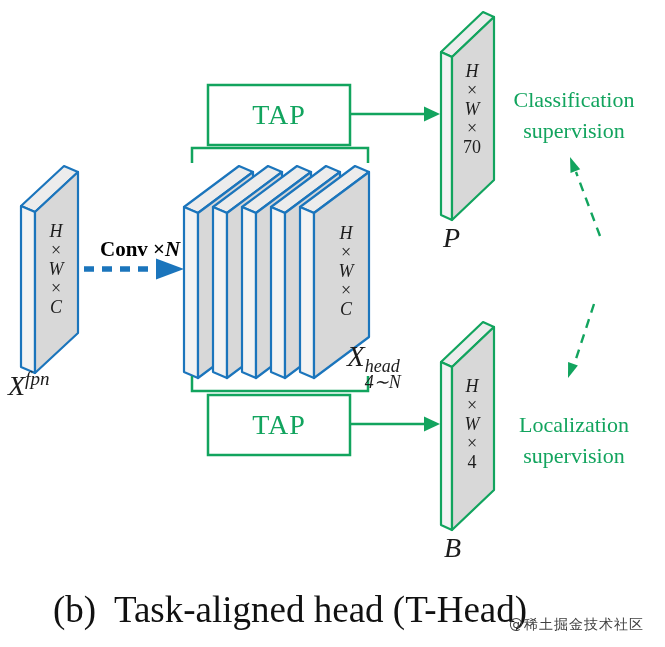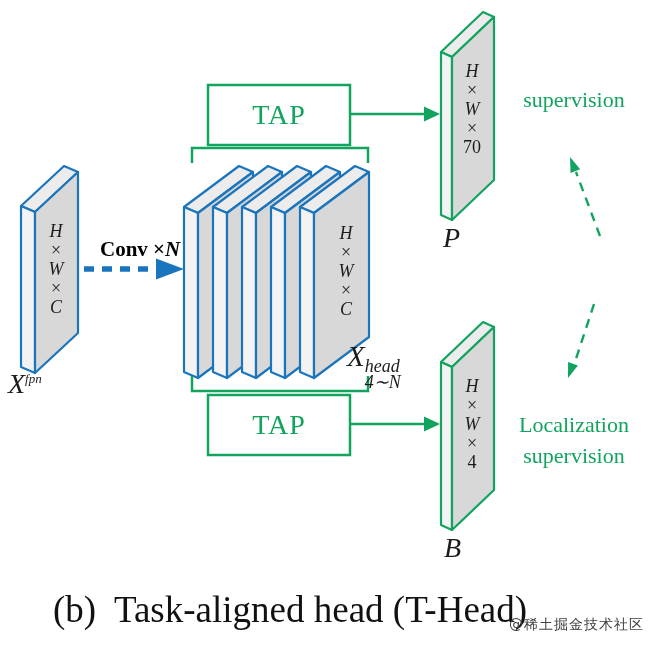--- a/index.html
+++ b/index.html
@@ -11,21 +11,21 @@
     overflow:hidden;
   }
   #shapes{position:absolute;left:0;top:0;width:665px;height:647px;}
   .txt{position:absolute;color:#111;}
   .dims{
     width:44px;text-align:center;
     font-size:18px;line-height:19px;color:#1c1c1c;
   }
   .dims .it{font-style:italic;}
   .varlabel{font-style:italic;font-size:28px;color:#1c1c1c;}
-  .varlabel sup{font-size:13px;}
+  .varlabel sup{font-size:19px;}
   .supsub{display:inline-flex;flex-direction:column;font-size:18px;line-height:16px;font-style:italic;vertical-align:-6px;}
   .conv{font-weight:bold;font-size:21px;color:#000;}
   .conv .it{font-style:italic;}
   .tapbox{
     position:absolute;display:flex;align-items:center;justify-content:center;
     font-weight:normal;font-size:28px;color:#12a45e;letter-spacing:1px;
   }
   .green-text{color:#12a45e;text-align:center;font-size:22px;line-height:31px;}
   .task-text{color:#12a45e;text-align:center;font-size:22px;line-height:29px;}
   .caption{
@@ -175,20 +175,21 @@
   </div>
 
   <div class="tapbox" style="left:208px;top:85px;width:142px;height:60px;">
     <span>TAP</span>
   </div>
   <div class="tapbox" style="left:208px;top:395px;width:142px;height:60px;">
     <span>TAP</span>
   </div>
 
   <div class="txt green-text" style="left:493px;top:84px;width:162px;">
+    <div>Classification</div>
     <div>supervision</div>
   </div>
 
   <div class="txt green-text" style="left:493px;top:409px;width:162px;">
     <div>Localization</div>
     <div>supervision</div>
   </div>
 
   <div class="txt task-text" style="left:528px;top:240px;width:124px;">
   </div>

